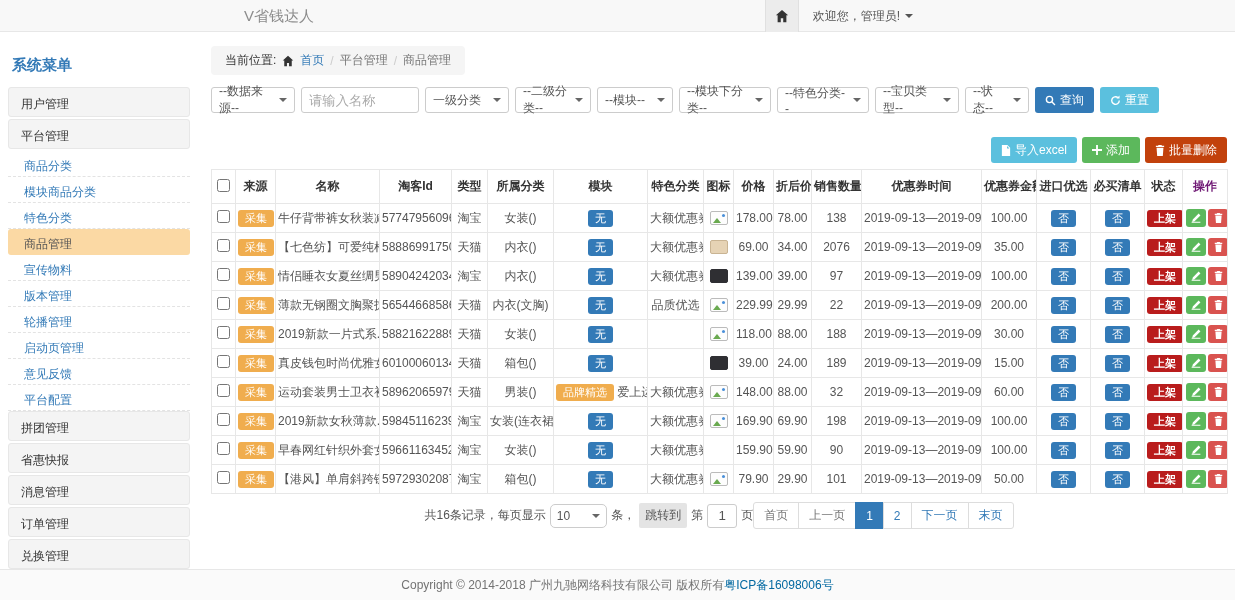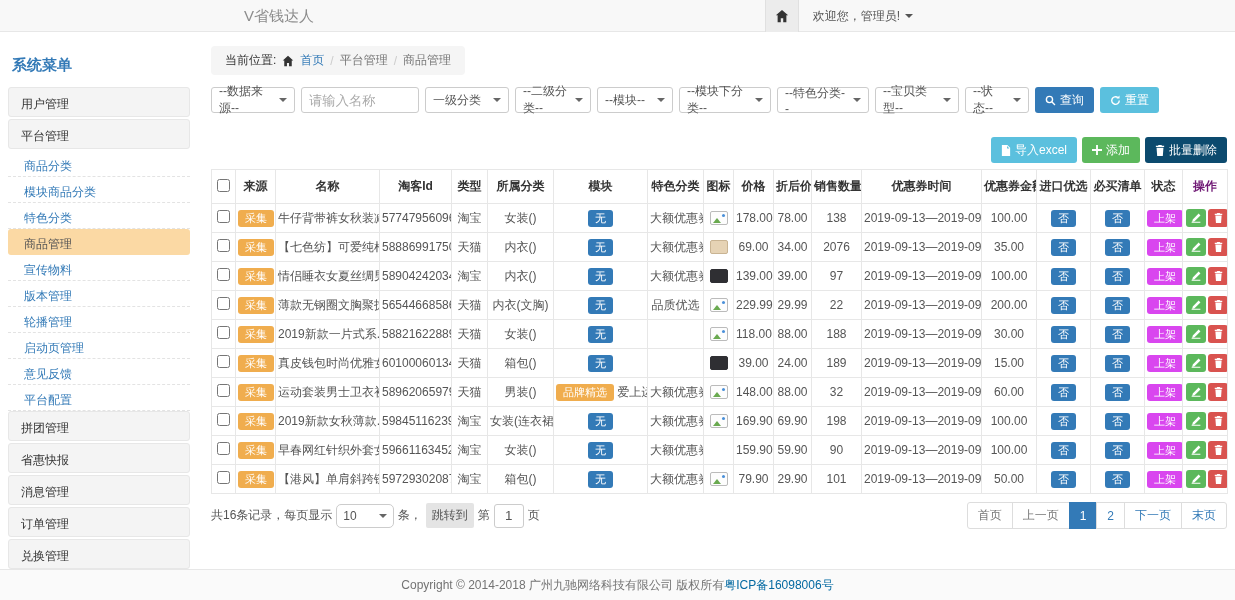--- a/index.html
+++ b/index.html
@@ -37,47 +37,47 @@
   .flt-select .sel-caret { width:0; height:0; border-left:4px solid transparent; border-right:4px solid transparent;
                 border-top:4px solid #666; margin-left:6px; }
   .flt-input { border:1px solid #ccc; border-radius:3px; height:26px; width:118px; padding:0 7px; color:#555; }
   .flt-input::placeholder { color:#aaa; }
   .w84{width:84px}.w76{width:76px}.w92{width:92px}.w64{width:64px}
   .btn { border:none; border-radius:3px; color:#fff; height:26px; padding:0 10px; font-size:12px;
          display:inline-flex; align-items:center; gap:4px; cursor:pointer; font-family:inherit; }
   .btn-primary { background:#337ab7; }
   .btn-info { background:#5bc0de; }
   .btn-success { background:#5cb85c; }
-  .btn-danger-light { background:#0c4a6e; }
+  .btn-danger-light { background:#c2410c; }
   .toolbar { display:flex; justify-content:flex-end; gap:5px; margin-top:24px; }
   
   table { border-collapse:collapse; width:1016px; margin-top:6px; table-layout:fixed; }
   th,td { border:1px solid #e7e7e7; text-align:center; padding:5px 2px; font-size:12px;
           overflow:hidden; white-space:nowrap; }
   th { font-weight:bold; color:#333; background:#fff; padding:8px 2px; }
   th.op-head { color:#701a75; }
   td { color:#555; }
   .badge { display:inline-block; border-radius:3px; color:#fff; font-size:11px; padding:2px 7px; line-height:13px; }
   .badge.orange { background:#f0ad4e;text-align:right; }
   .badge.blue { background:#337ab7; }
-  .badge.green { background:#d946ef; }
+  .badge.green { background:#b91c1c;font-weight:bold; }
   .thumb { width:18px; height:14px; display:inline-block; vertical-align:middle; border:1px solid #bbb;
            background:#fdfdfd; position:relative; overflow:hidden; border-radius:2px; }
   .thumb.placeholder::after { content:""; position:absolute; left:2px; bottom:1px; width:0; height:0;
            border-left:4px solid transparent; border-right:4px solid transparent; border-bottom:5px solid #6aaa50; }
   .thumb.placeholder::before { content:""; position:absolute; right:2px; top:2px; width:3px; height:3px;
            border-radius:50%; background:#4a90d9; }
   .thumb.beige { background:#e6d3b5; border-color:#cdb astuce; border-color:#c9b493; }
   .thumb.dark { background:#2f2f33; border-color:#2f2f33; }
   .op-btn { border:none; border-radius:3px; width:20px; height:18px; display:inline-flex; align-items:center;
             justify-content:center; cursor:pointer; margin:0 1px; }
   .op-edit { background:#5cb85c; }
   .op-del { background:#d9534f; }
   
-  .pager { display:flex; justify-content:space-between; align-items:center; margin-top:8px; width:1016px; }
+  .pager { display:flex; justify-content:center; align-items:center; margin-top:8px; width:1016px; }
   .pager-left { display:flex; align-items:center; gap:4px; color:#555; }
   .mini-select { border:1px solid #ccc; border-radius:5px; height:24px; display:inline-flex; align-items:center;
                  gap:22px; padding:0 6px; background:#fff; cursor:pointer; }
   .mini-select .sel-caret { width:0;height:0;border-left:4px solid transparent;border-right:4px solid transparent;
                  border-top:4px solid #666; }
   .jump-label { background:#e4e4e4; padding:4px 6px; border-radius:2px; color:#555; cursor:pointer; }
   .jump-input { width:30px; height:24px; border:1px solid #ccc; border-radius:3px; text-align:center; color:#555; }
   .pg { display:flex; }
   .pg-btn { border:1px solid #ddd; background:#fff; padding:4px 10px; margin-left:-1px; cursor:pointer;
             font-size:12px; font-family:inherit; }

